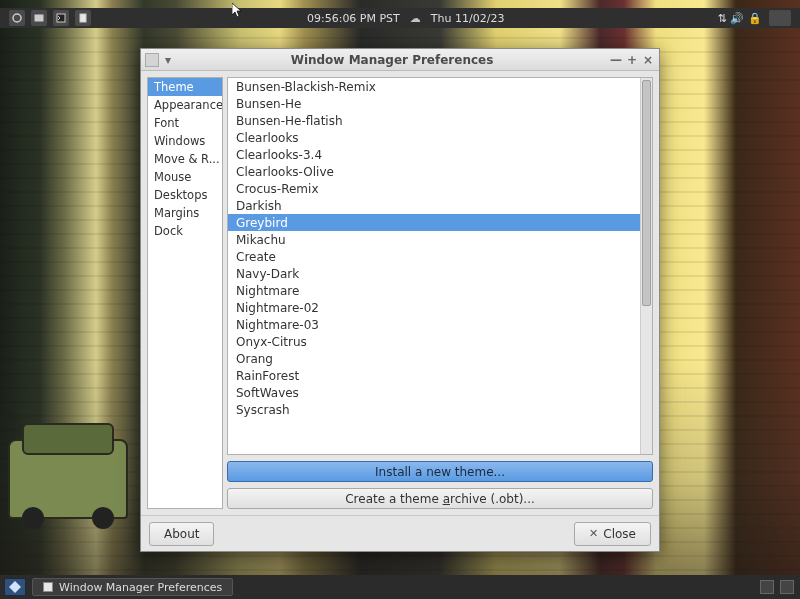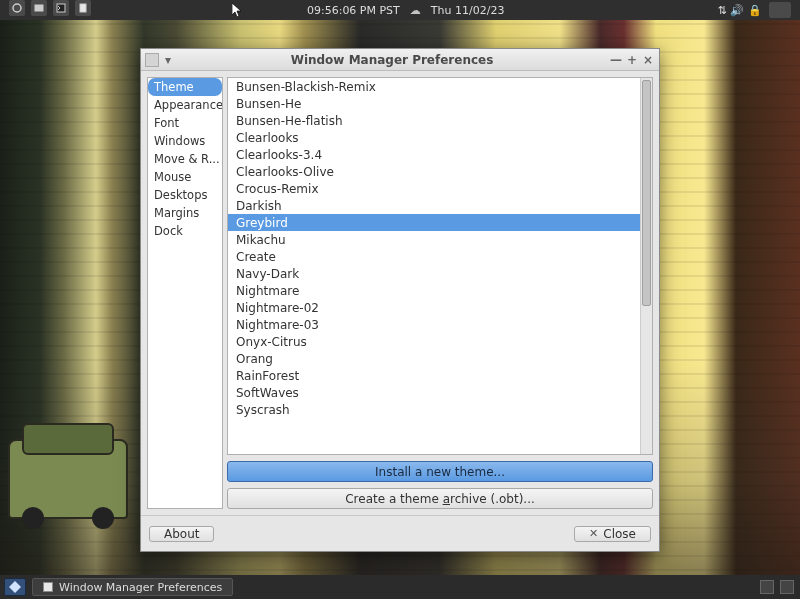--- a/index.html
+++ b/index.html
@@ -35,23 +35,23 @@
 }
 .wallpaper .car {
   position:absolute; left:8px; bottom:80px; width:120px; height:80px;
   background:#7a8a50; border:2px solid #2a2a20; border-radius:8px 8px 4px 4px;
 }
 .wallpaper .car::before{content:"";position:absolute;top:-18px;left:12px;right:12px;height:28px;background:#5a6a3a;border:2px solid #2a2a20;border-radius:6px;}
 .wallpaper .car::after{content:"";position:absolute;bottom:-12px;left:12px;width:22px;height:22px;background:#222;border-radius:50%;box-shadow:70px 0 0 #222;}
 
 
 .top-panel {
-  position: absolute; top: 0; left: 0; right: 0; height: 20px;
+  position: absolute; top: 8px; left: 0; right: 0; height: 20px;
   background: #2f2f2f; color: #ddd;
-  display: flex; 
+  display: flex; align-items: center;
   font-size: 11px;
   z-index: 100;
 }
 .top-panel .pad { width: 6px; }
 .top-panel .ico {
   width: 16px; height: 16px; margin: 0 3px;
   background: #4a4a4a; border-radius: 2px;
   display:flex;align-items:center;justify-content:center;
 }
 .top-panel .ico svg{width:10px;height:10px;fill:#ccc;stroke:#ccc;}
@@ -100,21 +100,21 @@
 .titlebar .wbtn{width:14px;height:14px;display:flex;align-items:center;justify-content:center;color:#666;font-size:12px;line-height:1;cursor:default;}
 .titlebar .wicon{width:14px;height:14px;background:#d4d4d4;border:1px solid #aaa;}
 .titlebar .title{flex:1;text-align:center;}
 .titlebar .right-controls{display:flex;align-items:center;gap:2px;margin-right:4px;}
 
 .content{flex:1;display:flex;padding:6px;gap:4px;min-height:0;}
 .sidebar{
   width:76px; background:#fff; border:1px solid #b0b0b0;
   overflow:hidden; font-size:11.5px;
 }
-.sidebar .item{padding:2px 6px; color:#333; white-space:nowrap;border-radius:7px;}
+.sidebar .item{padding:2px 6px; color:#333; white-space:nowrap;}
 .sidebar .item.selected{background:#5a9ae2;color:#fff;}
 
 .main{flex:1;display:flex;flex-direction:column;gap:6px;min-width:0;}
 .listwrap{flex:1;display:flex;border:1px solid #b0b0b0;background:#fff;min-height:0;}
 .listbox{flex:1;overflow:hidden;font-size:12px;color:#333;}
 .listbox .row{padding:1.5px 8px;white-space:nowrap;}
 .listbox .row.selected{background:#5a9ae2;color:#fff;}
 .scrollbar{width:12px;background:#e6e6e6;border-left:1px solid #ccc;position:relative;}
 .scrollbar .thumb{position:absolute;left:1px;right:1px;top:2px;height:60%;background:#c4c4c4;border:1px solid #a0a0a0;border-radius:2px;}
 
@@ -125,21 +125,21 @@
   font-size:12px;color:#333;
 }
 .btn.primary{background:linear-gradient(#8ab8ec,#5a9ae2);border-color:#3a6aa8;color:#1a2a40;}
 .btn u{text-decoration:underline;}
 
 .footer{
   height:36px;border-top:1px solid #c8c8c8;
   display:flex;align-items:center;padding:0 8px;gap:8px;
 }
 .footer .spacer{flex:1;}
-.btn.small{height:16px;padding:0 14px;}
+.btn.small{height:24px;padding:0 14px;}
 .closex{margin-right:5px;font-size:11px;color:#555;}
 </style>
 </head>
 <body>
 
 <div class="wallpaper">
   <div class="car"></div>
 </div>
 
 <div class="top-panel">

